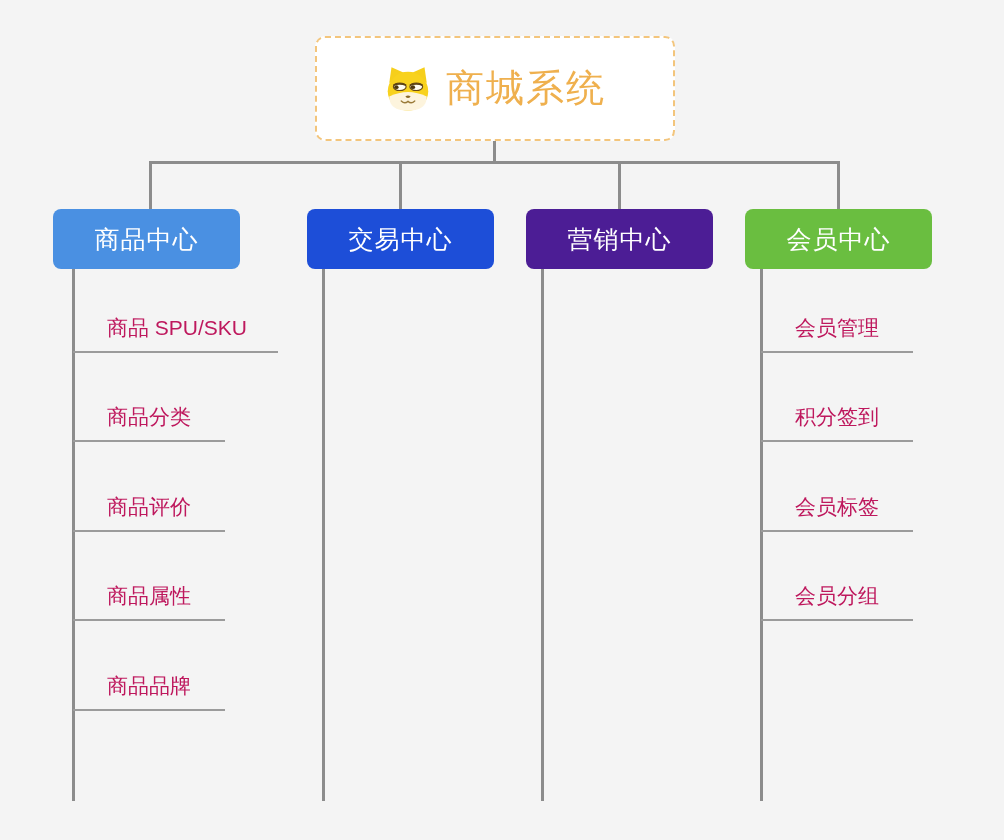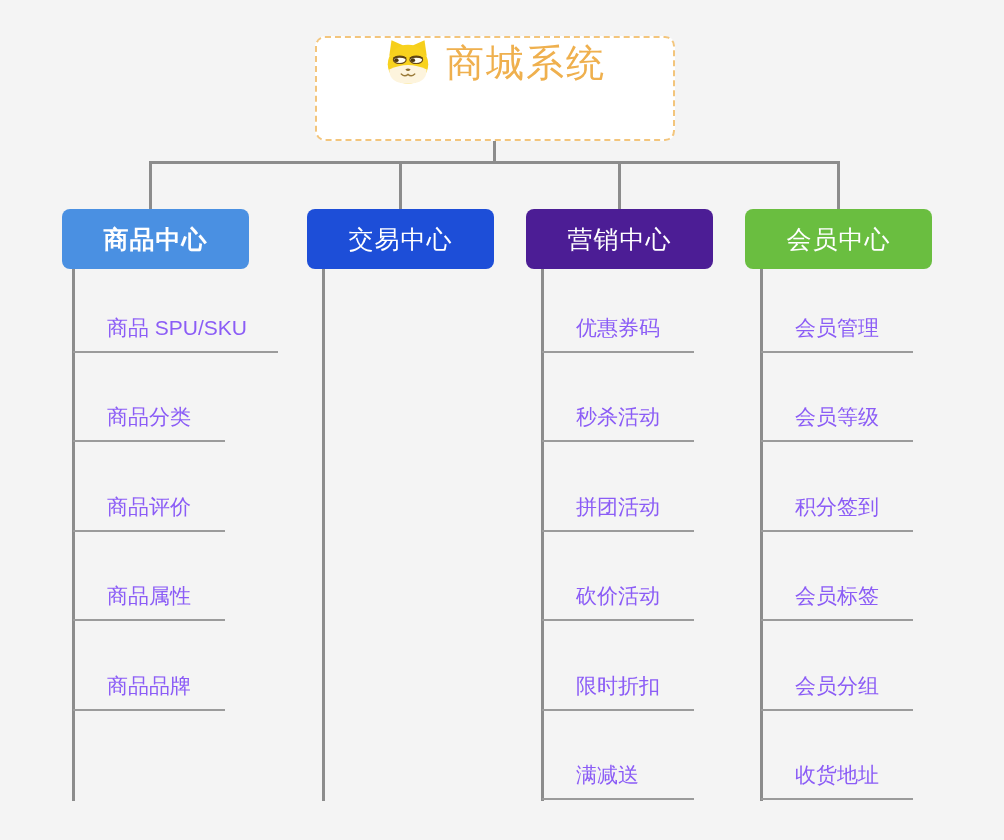--- a/index.html
+++ b/index.html
@@ -34,20 +34,21 @@
 
   
   .root-node {
     position: absolute;
     left: 315px; top: 36px;
     width: 360px; height: 105px;
     background: #ffffff;
     border: 2px dashed #f3c57c;
     border-radius: 10px;
     display: flex;
+    align-items: center;
     justify-content: center;
     gap: 14px;
     cursor: pointer;
   }
   .root-label {
     font-size: 38px;
     letter-spacing: 2px;
     font-weight: 400;
     white-space: nowrap;
   }
@@ -62,41 +63,41 @@
     border-radius: 8px;
     color: #ffffff;
     font-size: 25px;
     letter-spacing: 1px;
     display: flex;
     align-items: center;
     justify-content: center;
     cursor: pointer;
     white-space: nowrap;
   }
-  .branch-header.b0 { left: 62px; font-weight: bold; }
+  .branch-header.b0 { left: 53px; }
   .branch-header.b1 { left: 307px; }
   .branch-header.b2 { left: 526px; }
   .branch-header.b3 { left: 745px; }
 
   
   .items { position: absolute; top: 268px; }
   .items.c0 { left: 73px; }
   .items.c1 { left: 323px; }
   .items.c2 { left: 542px; }
   .items.c3 { left: 761px; }
   .item {
     height: 89.4px;
     display: flex;
     align-items: flex-end;
     width: max-content;
     min-width: 152px;
     padding: 0 31px 9px 34px;
     border-bottom: 2px solid #9b9b9b;
     font-size: 21px;
-    color: #8b5cf6;
+    color: #be185d;
     white-space: nowrap;
     cursor: pointer;
   }
   .item:first-child { height: 85px; }
 </style>
 </head>
 <body>
 
 <div class="canvas">
 
@@ -144,31 +145,21 @@
 
   <div class="items c0">
     <div class="item">商品 SPU/SKU</div>
     <div class="item">商品分类</div>
     <div class="item">商品评价</div>
     <div class="item">商品属性</div>
     <div class="item">商品品牌</div>
   </div>
 
 
-  <div class="items c2">
-    <div class="item">优惠券码</div>
-    <div class="item">秒杀活动</div>
-    <div class="item">拼团活动</div>
-    <div class="item">砍价活动</div>
-    <div class="item">限时折扣</div>
-    <div class="item">满减送</div>
-  </div>
 
   <div class="items c3">
     <div class="item">会员管理</div>
-    <div class="item">会员等级</div>
     <div class="item">积分签到</div>
     <div class="item">会员标签</div>
     <div class="item">会员分组</div>
-    <div class="item">收货地址</div>
   </div>
 
 </div>
 
 </body></html>

